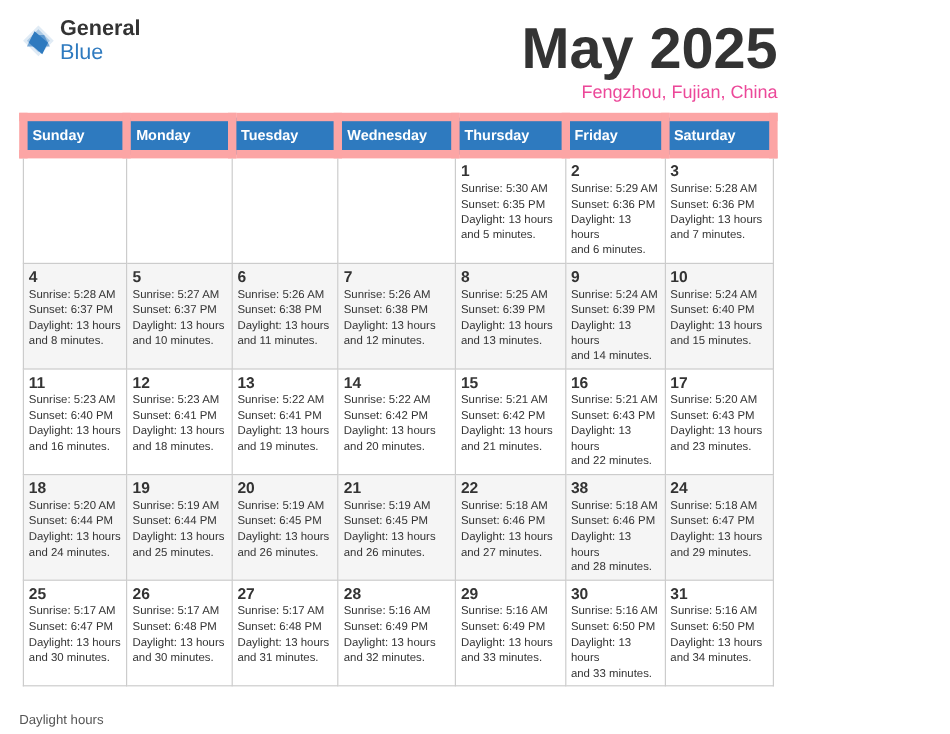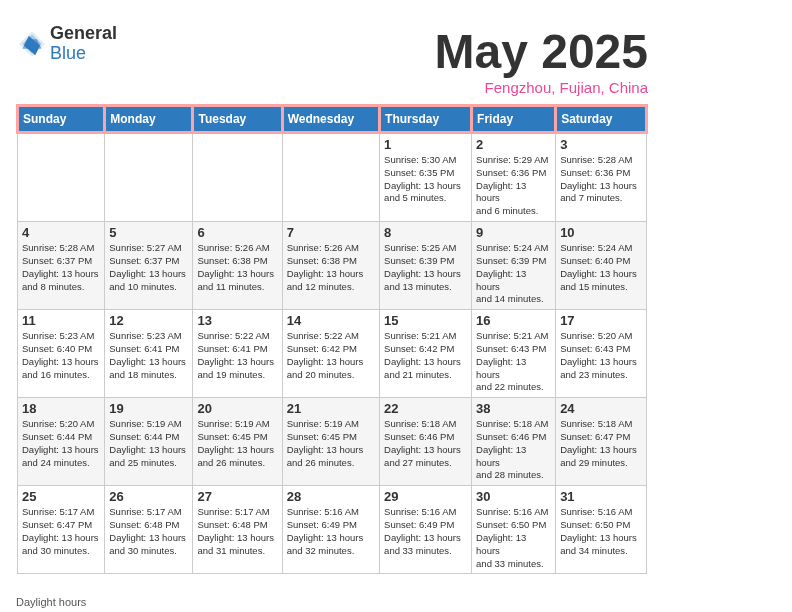--- a/index.html
+++ b/index.html
@@ -6,21 +6,21 @@
     body {
       font-family: Arial, sans-serif;
       background: #fff;
       width: 792px;
       height: 612px;
       overflow: hidden;
     }
     .page {
       width: 664px;
       height: 612px;
-      padding: 24px 16px 10px 16px;
+      padding: 14px 16px 10px 16px;
       display: flex;
       flex-direction: column;
     }
     .header {
       display: flex;
       justify-content: space-between;
       align-items: flex-start;
       margin-bottom: 8px;
     }
     .logo {
@@ -64,21 +64,21 @@
       border-collapse: collapse;
       flex: 1;
     }
     .calendar-table th {
       background: #2e7abf;
       color: #fff;
       font-size: 12px;
       font-weight: bold;
       padding: 5px 4px;
       text-align: left;
-      border: 3px solid #fca5a5;
+      border: 7px solid #fca5a5;
     }
     .calendar-table td {
       border: 1px solid #ccc;
       vertical-align: top;
       padding: 3px 4px;
       width: 113px;
       background: #fff;
     }
     .calendar-table tr:nth-child(even) td {
       background: #f5f5f5;

